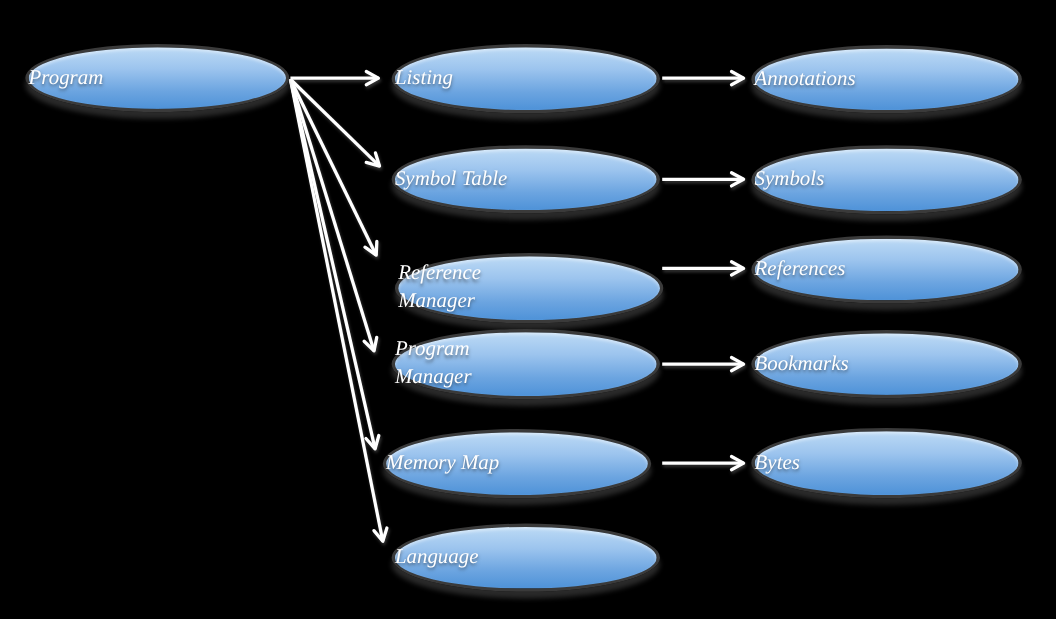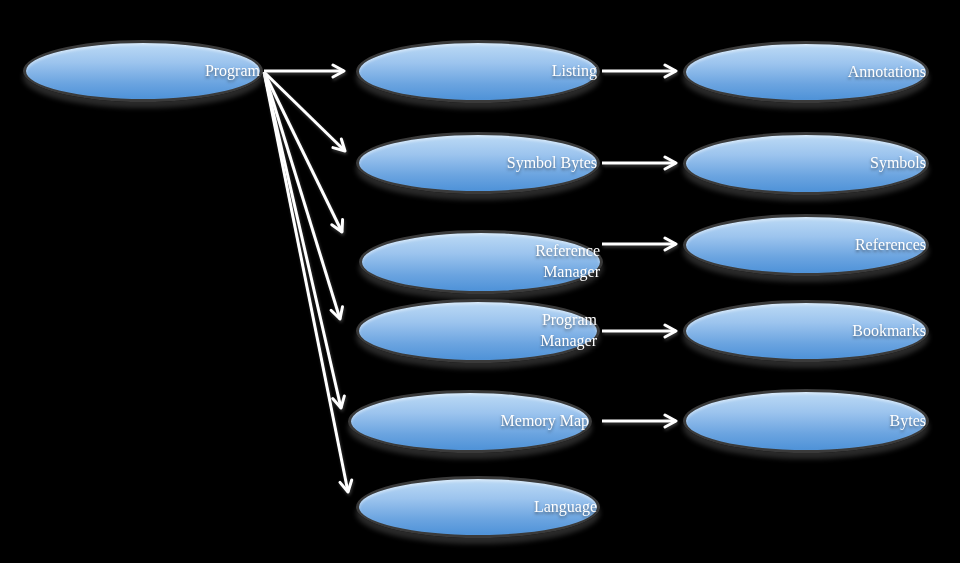--- a/index.html
+++ b/index.html
@@ -23,27 +23,28 @@
   }
   .node {
     position: absolute;
     box-sizing: border-box;
     border-radius: 50%;
     border: 3px solid #3a3a3a;
     background: linear-gradient(180deg, #bcdaf5 0%, #9cc4ee 35%, #6ba4e0 72%, #4e92d8 100%);
     box-shadow: 0 6px 5px rgba(105,105,105,0.40), inset 0 2px 3px rgba(255,255,255,0.45);
     display: flex;
     flex-direction: column;
-    align-items: flex-end;
+    align-items: flex-start;
     justify-content: center;
     text-align: center;
     color: #ffffff;
-    font-size: 16px;
+    font-size: 19px;
     line-height: 1.3;
     text-shadow: 0 2px 3px rgba(25,25,25,0.55);
+    font-style: italic;
   }
   .node .line { display: block; }
 </style>
 </head>
 <body>
 
 <div class="stage">
 
   <svg class="arrows" viewBox="0 0 960 563" xmlns="http://www.w3.org/2000/svg">
     <defs>
@@ -72,21 +73,21 @@
 
   <div class="node" style="left:683px; top:41px; width:246px; height:62px;">
     <span class="line">Annotations</span>
   </div>
 
   <div class="node" style="left:356px; top:40px; width:244px; height:63px;">
     <span class="line">Listing</span>
   </div>
 
   <div class="node" style="left:356px; top:132px; width:244px; height:62px;">
-    <span class="line">Symbol Bytes</span>
+    <span class="line">Symbol Table</span>
   </div>
 
   <div class="node" style="left:683px; top:132px; width:246px; height:63px;">
     <span class="line">Symbols</span>
   </div>
 
   <div class="node" style="left:359px; top:212px; width:244px; height:64px;margin-top:18px;">
     <span class="line">Reference</span>
     <span class="line">Manager</span>
   </div>

